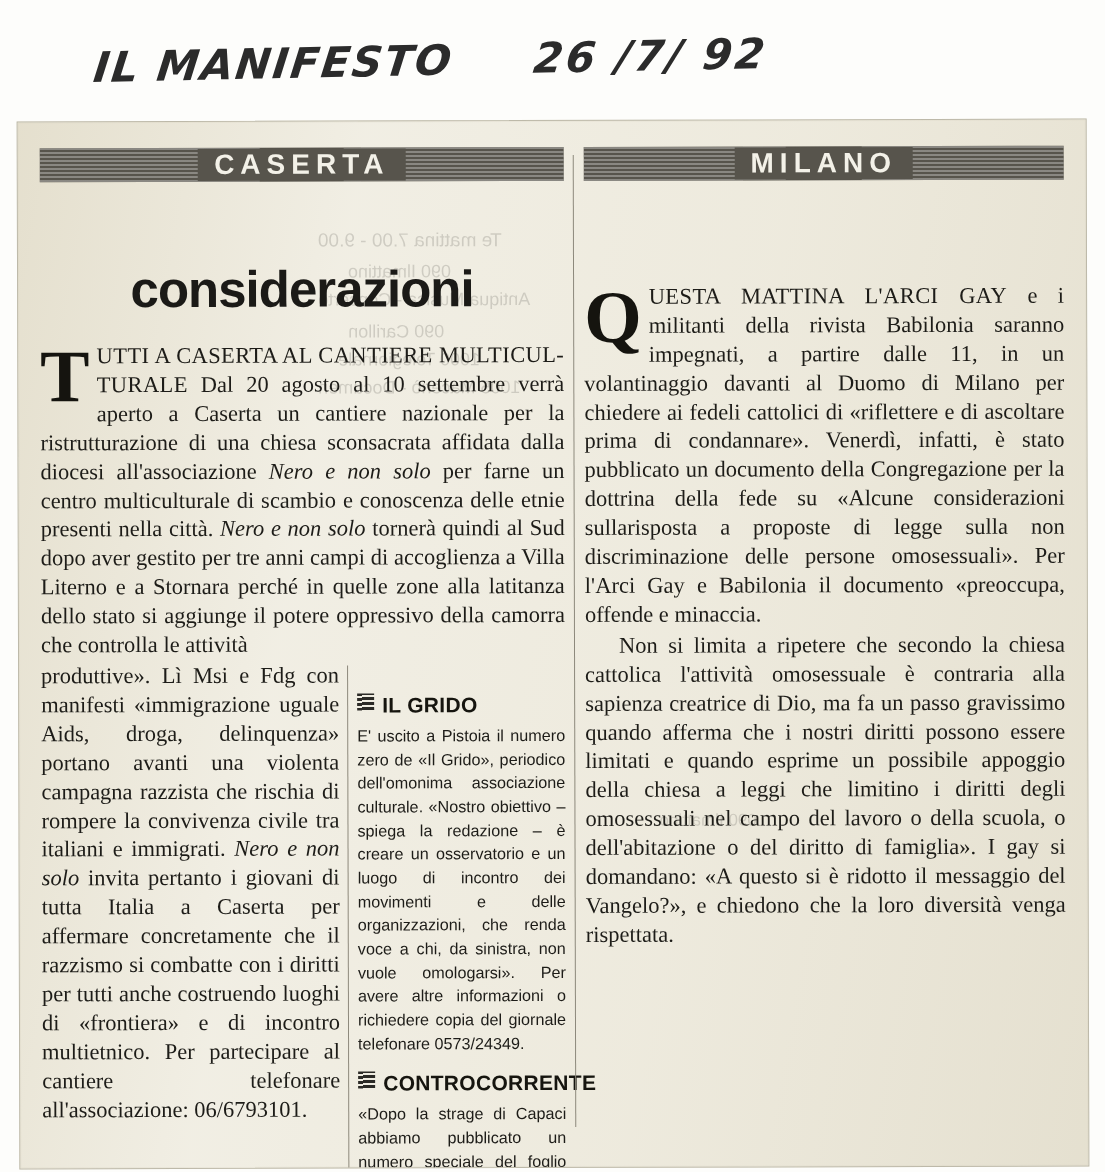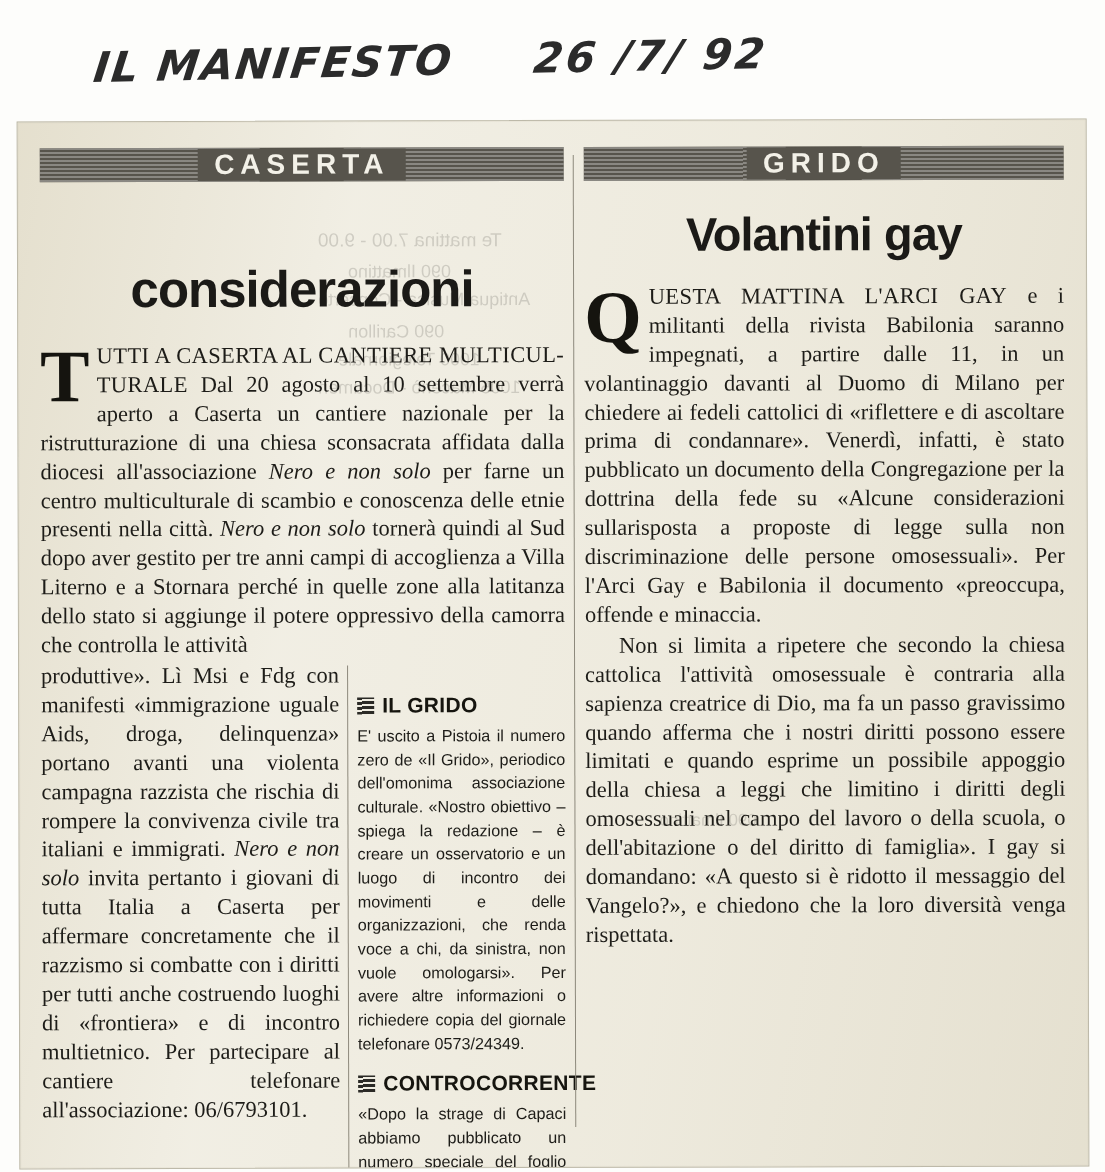--- a/index.html
+++ b/index.html
@@ -172,21 +172,20 @@
   .left-lower .rw::before{
     content:"";
     position:absolute;
     left:-10px; top:4px; bottom:0;
     width:1px; background:#8d897c;
   }
 
   
   .brief-head {
     display: flex;
-    align-items: center;
     gap: 8px;
     margin: 6px 0 7px 0;
   }
   .brief-mark {
     width: 17px; height: 17px;
     background:
       repeating-linear-gradient(0deg, #2b2a26 0 3px, #efece1 3px 5px);
     flex: none;
   }
   .brief-title {
@@ -267,25 +266,25 @@
             <div class="brief-body">«Dopo la strage di Capaci abbiamo pubblicato un numero speciale del foglio cittadino di informazione, coordinamento e lotta «Palermo Controcorrente» denunciando la natura politico-mafiosa delle</div>
           </div>
         </div>
       </div>
 
       <div class="col-rule"></div>
 
       <div class="col-right">
 
         <div class="banner">
-          <span>GRIDO</span>
+          <span>MILANO</span>
         </div>
 
         <h1 class="headline headline-right">
-          <span>Volantini gay</span><br>
+          <br>
         </h1>
 
         <div class="body">
           <span class="dropcap">Q</span><span class="smallcaps">UESTA MATTINA L'ARCI GAY</span><span> e i militanti della rivista Babilonia saranno impegnati, a partire dalle 11, in un volantinaggio davanti al Duomo di Milano per chiedere ai fedeli cattolici di «riflettere e di ascoltare prima di condannare». Venerdì, infatti, è stato pubblicato un documento della Congregazione per la dottrina della fede su «Alcune considerazioni sullarisposta a proposte di legge sulla non discriminazione delle persone omosessuali». Per l'Arci Gay e Babilonia il documento «preoccupa, offende e minaccia.</span>
         </div>
 
         <div class="body" style="text-indent: 34px; margin-top: 2px;">Non si limita a ripetere che secondo la chiesa cattolica l'attività omosessuale è contraria alla sapienza creatrice di Dio, ma fa un passo gravissimo quando afferma che i nostri diritti possono essere limitati e quando esprime un possibile appoggio della chiesa a leggi che limitino i diritti degli omosessuali nel campo del lavoro o della scuola, o dell'abitazione o del diritto di famiglia». I gay si domandano: «A questo si è ridotto il messaggio del Vangelo?», e chiedono che la loro diversità venga rispettata.</div>
       </div>
 
     </div>

